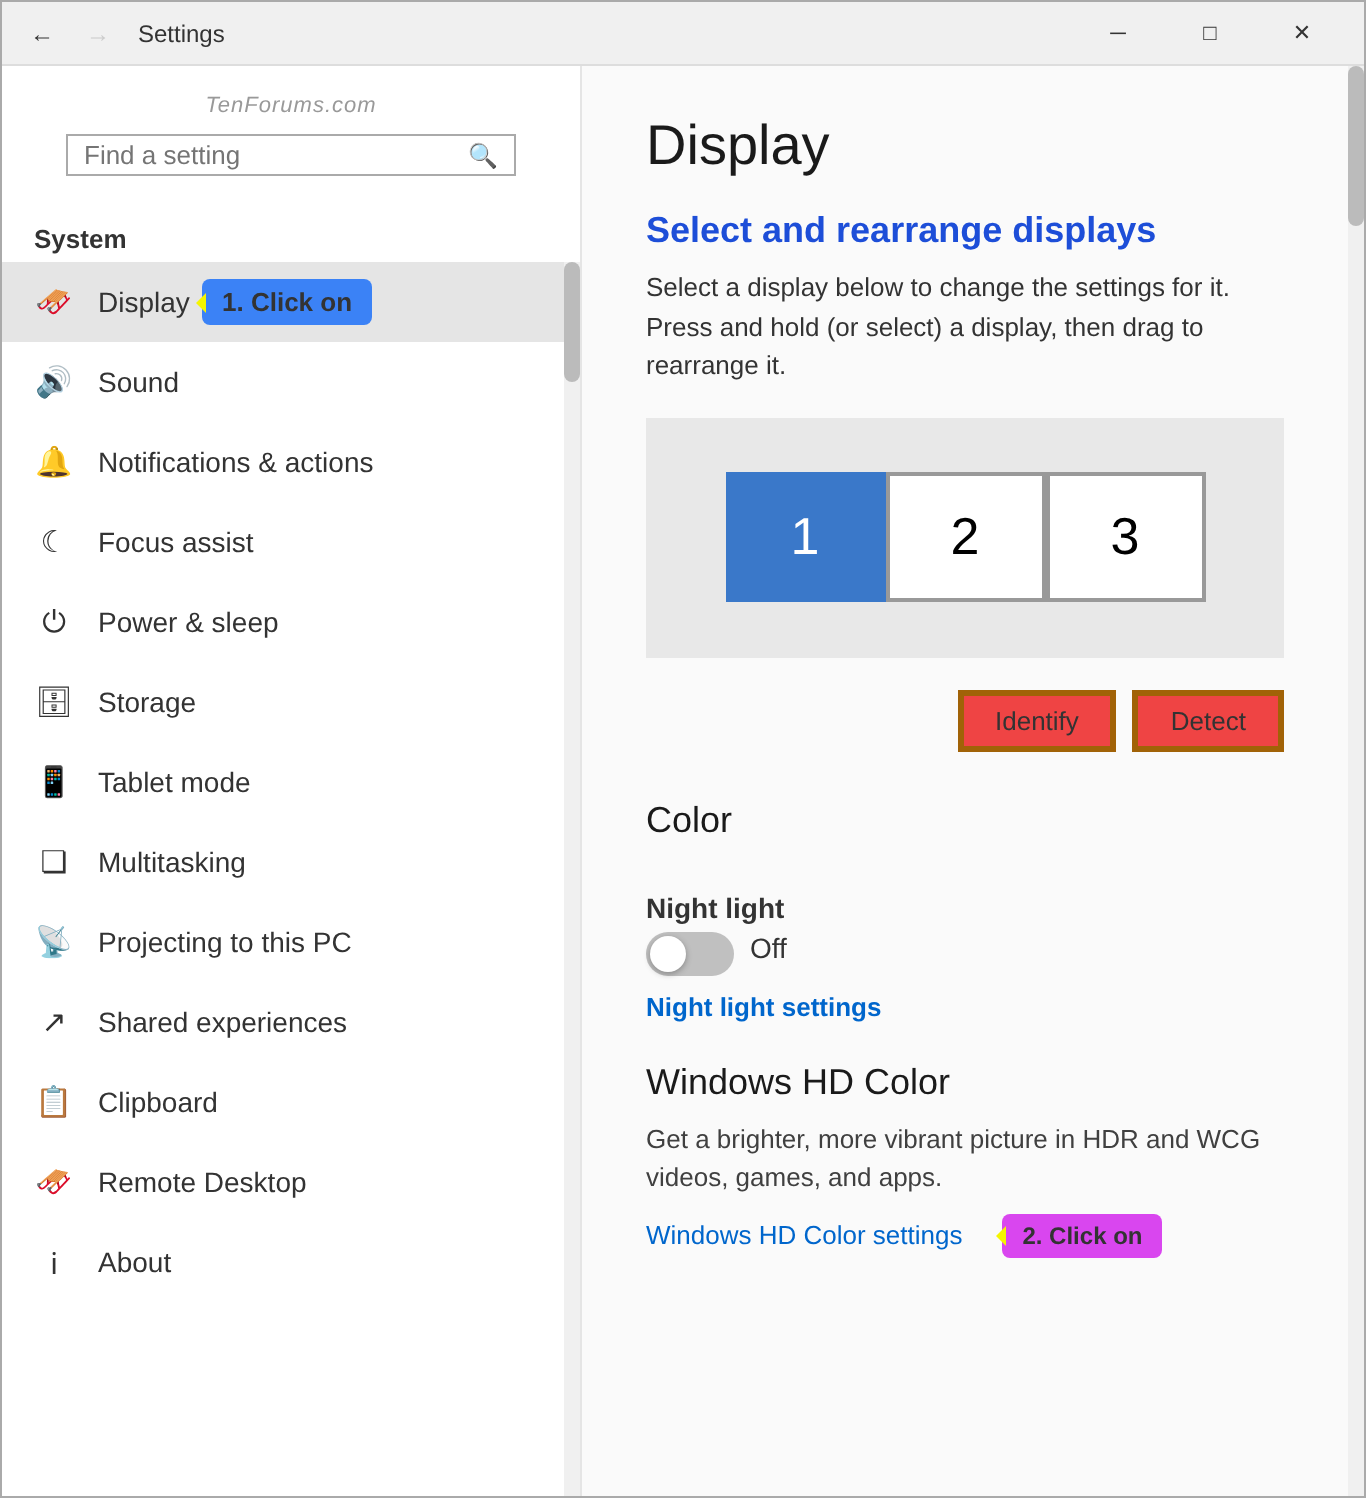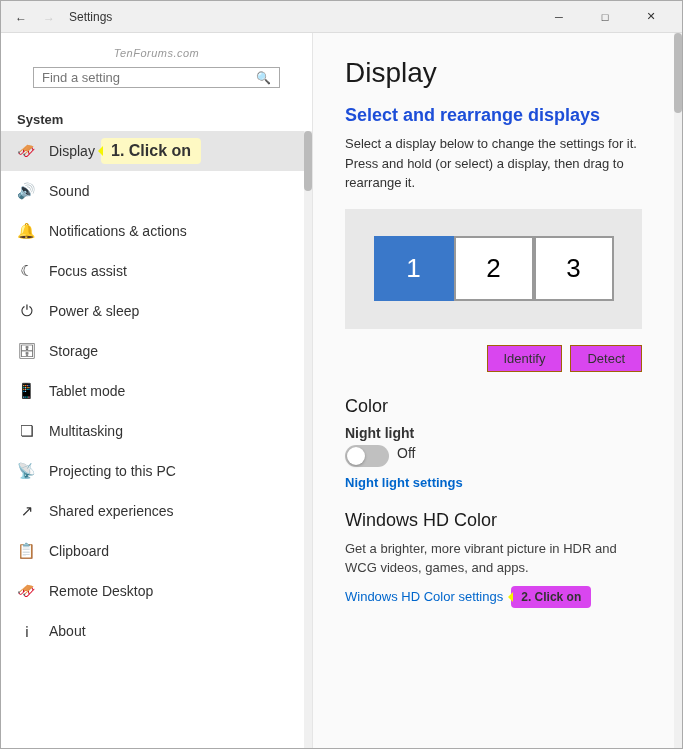--- a/index.html
+++ b/index.html
@@ -69,21 +69,21 @@
       justify-content: center;
       font-size: 11px;
       color: #333;
     }
     .content-area {
       display: flex;
       flex: 1;
       overflow: hidden;
     }
     .sidebar {
-      width: 312px;
+      width: 290px;
       background: #fff;
       border-right: 1px solid #e5e5e5;
       display: flex;
       flex-direction: column;
       flex-shrink: 0;
       overflow: hidden;
     }
     .sidebar-header {
       padding: 12px 16px 8px 16px;
     }
@@ -220,31 +220,31 @@
       color: #fff;
     }
     .monitor-actions {
       display: flex;
       gap: 8px;
       justify-content: flex-end;
       margin-bottom: 24px;
     }
     .action-btn {
       padding: 5px 16px;
-      background: #d946ef;
-      border: 1px solid #a16207;
+      background: #ef4444;
+      border: 3px solid #a16207;
       cursor: pointer;
       font-size: 13px;
       color: #333;
     }
     .color-section-title {
       font-size: 18px;
       font-weight: 400;
       color: #1a1a1a;
-      margin-bottom: 8px;
+      margin-bottom: 25px;
     }
     .night-light-row {
       display: flex;
       align-items: center;
       margin-bottom: 4px;
       font-weight: bold;
     }
     .night-light-label {
       font-size: 14px;
       color: #333;
@@ -295,21 +295,21 @@
     }
     .hd-color-desc {
       font-size: 13px;
       color: #404040;
       line-height: 1.5;
       margin-bottom: 8px;
     }
     .hd-color-link-row {
       display: flex;
       align-items: center;
-      gap: 8px;
+      gap: 20px;
       position: relative;
     }
     .hd-color-link {
       color: #0066cc;
       font-size: 13px;
       cursor: pointer;
       text-decoration: none;
     }
     .tooltip-bubble {
       background: #d946ef;
@@ -324,24 +324,24 @@
     .tooltip-bubble::before {
       content: '';
       position: absolute;
       left: -8px;
       top: 50%;
       transform: translateY(-50%);
       border: 5px solid transparent;
       border-right-color: #f5f500;
     }
     .tooltip-bubble-display {
-      background: #fef9c3;
+      background: #3b82f6;
       color: #333;
       padding: 4px 10px;
-      font-size: 16px;
+      font-size: 13px;
       font-weight: 600;
       border-radius: 4px;
       white-space: nowrap;
       position: absolute;
       left: 100px;
       top: 50%;
       transform: translateY(-50%);
     }
     .tooltip-bubble-display::before {
       content: '';

